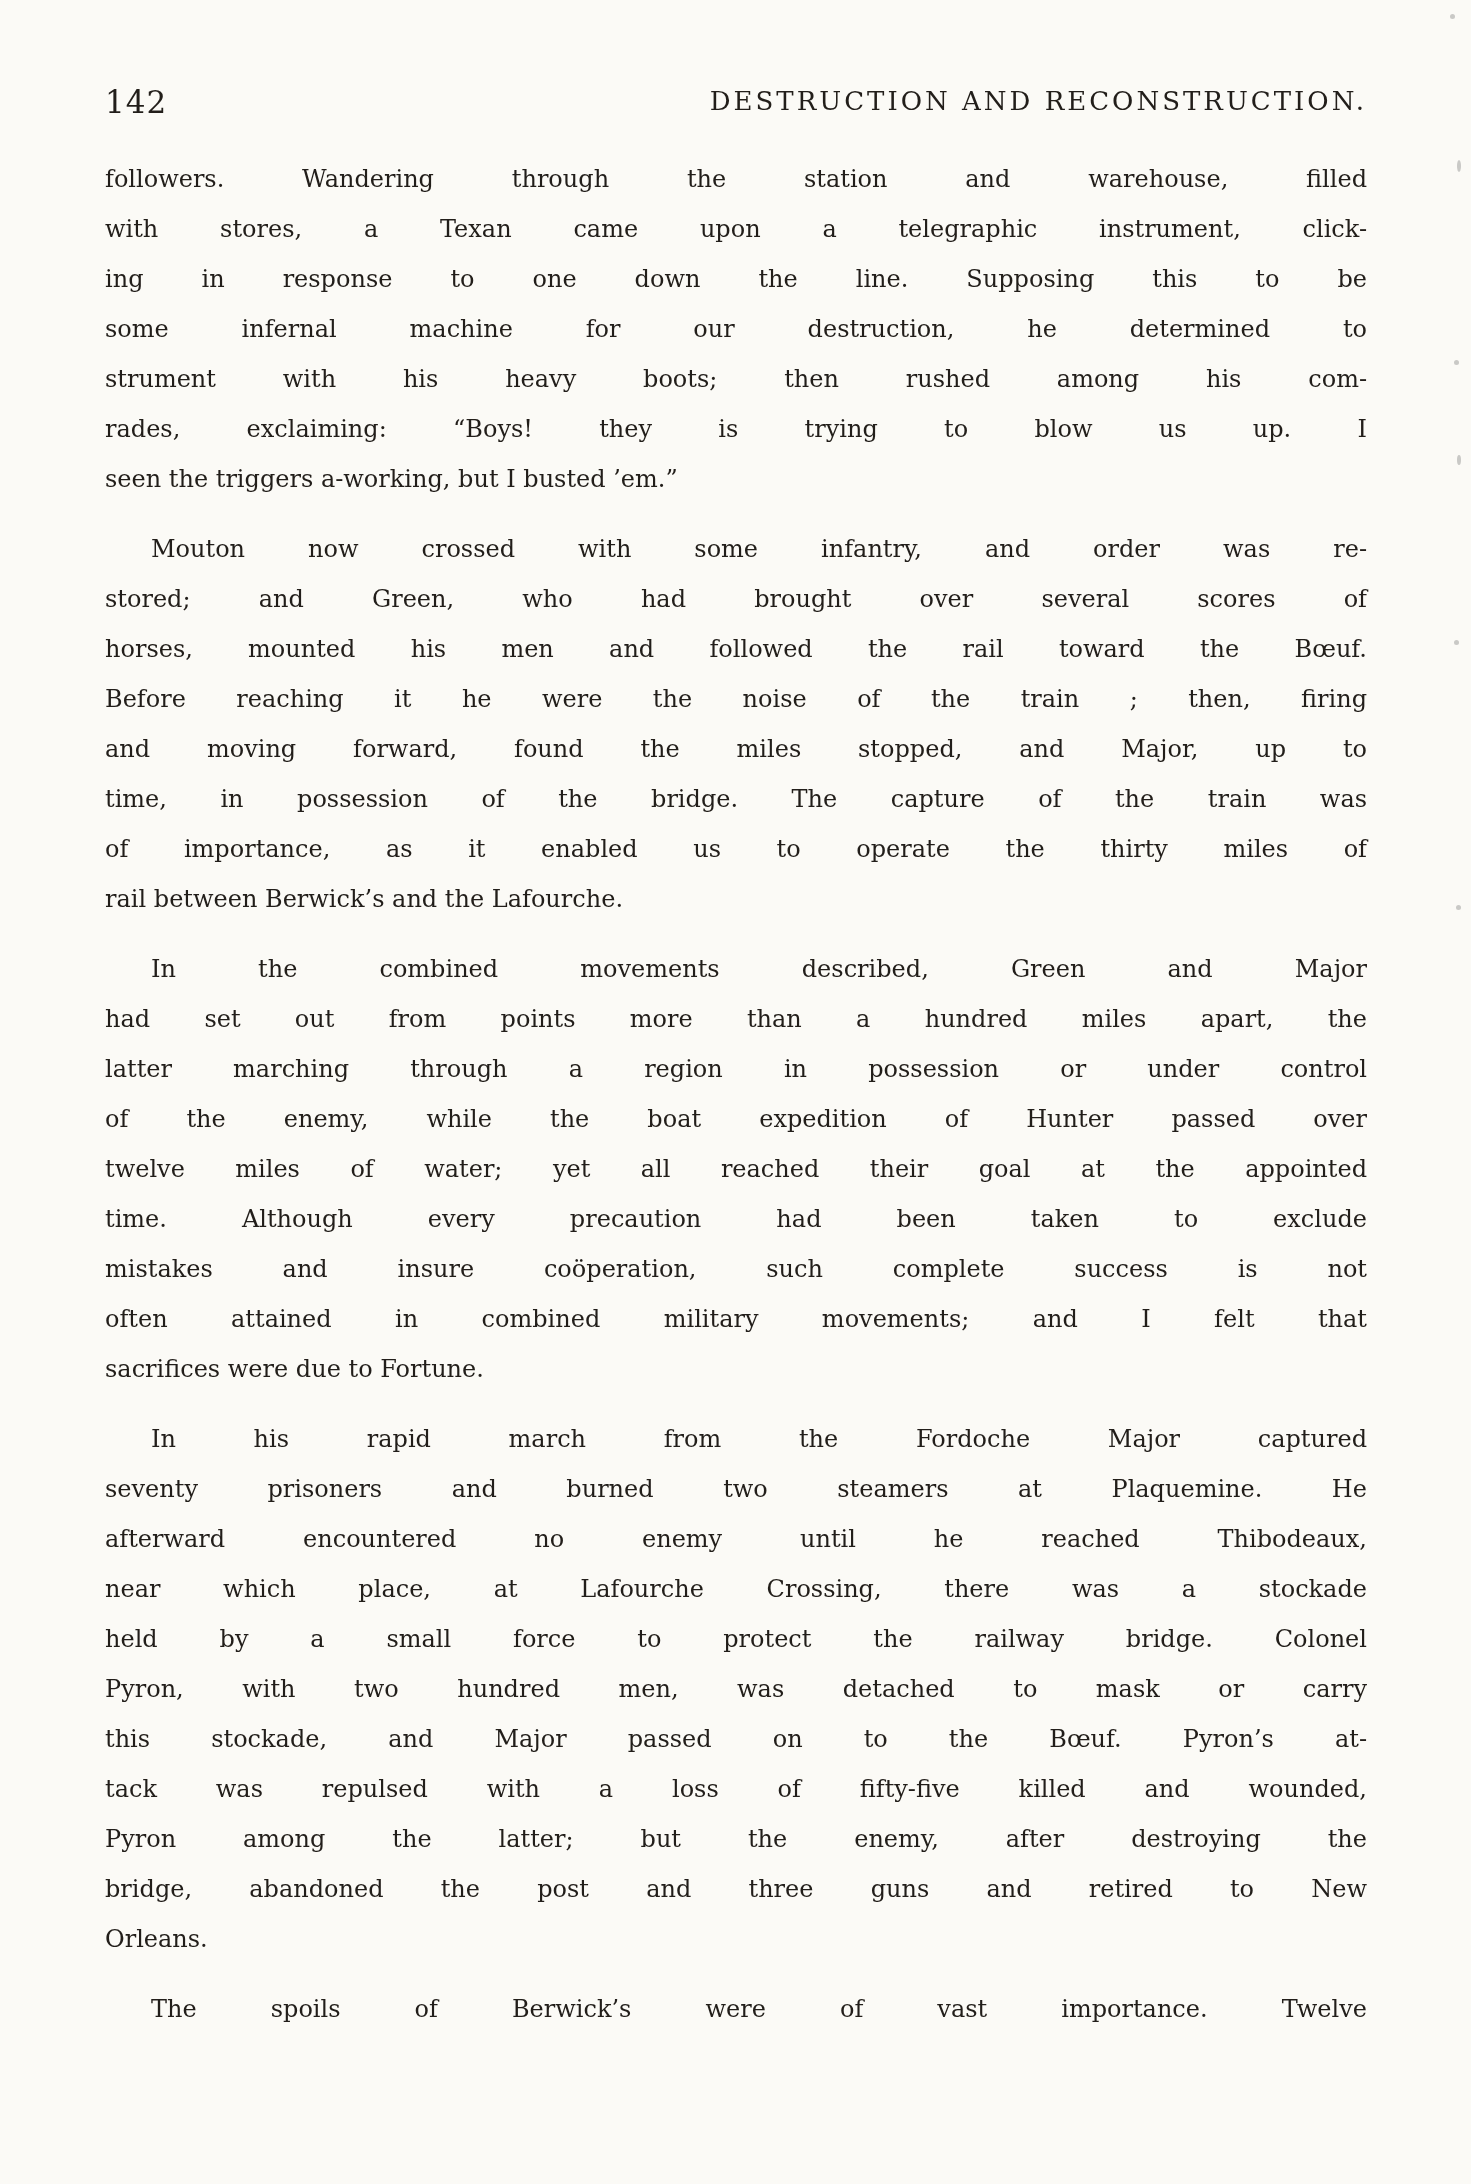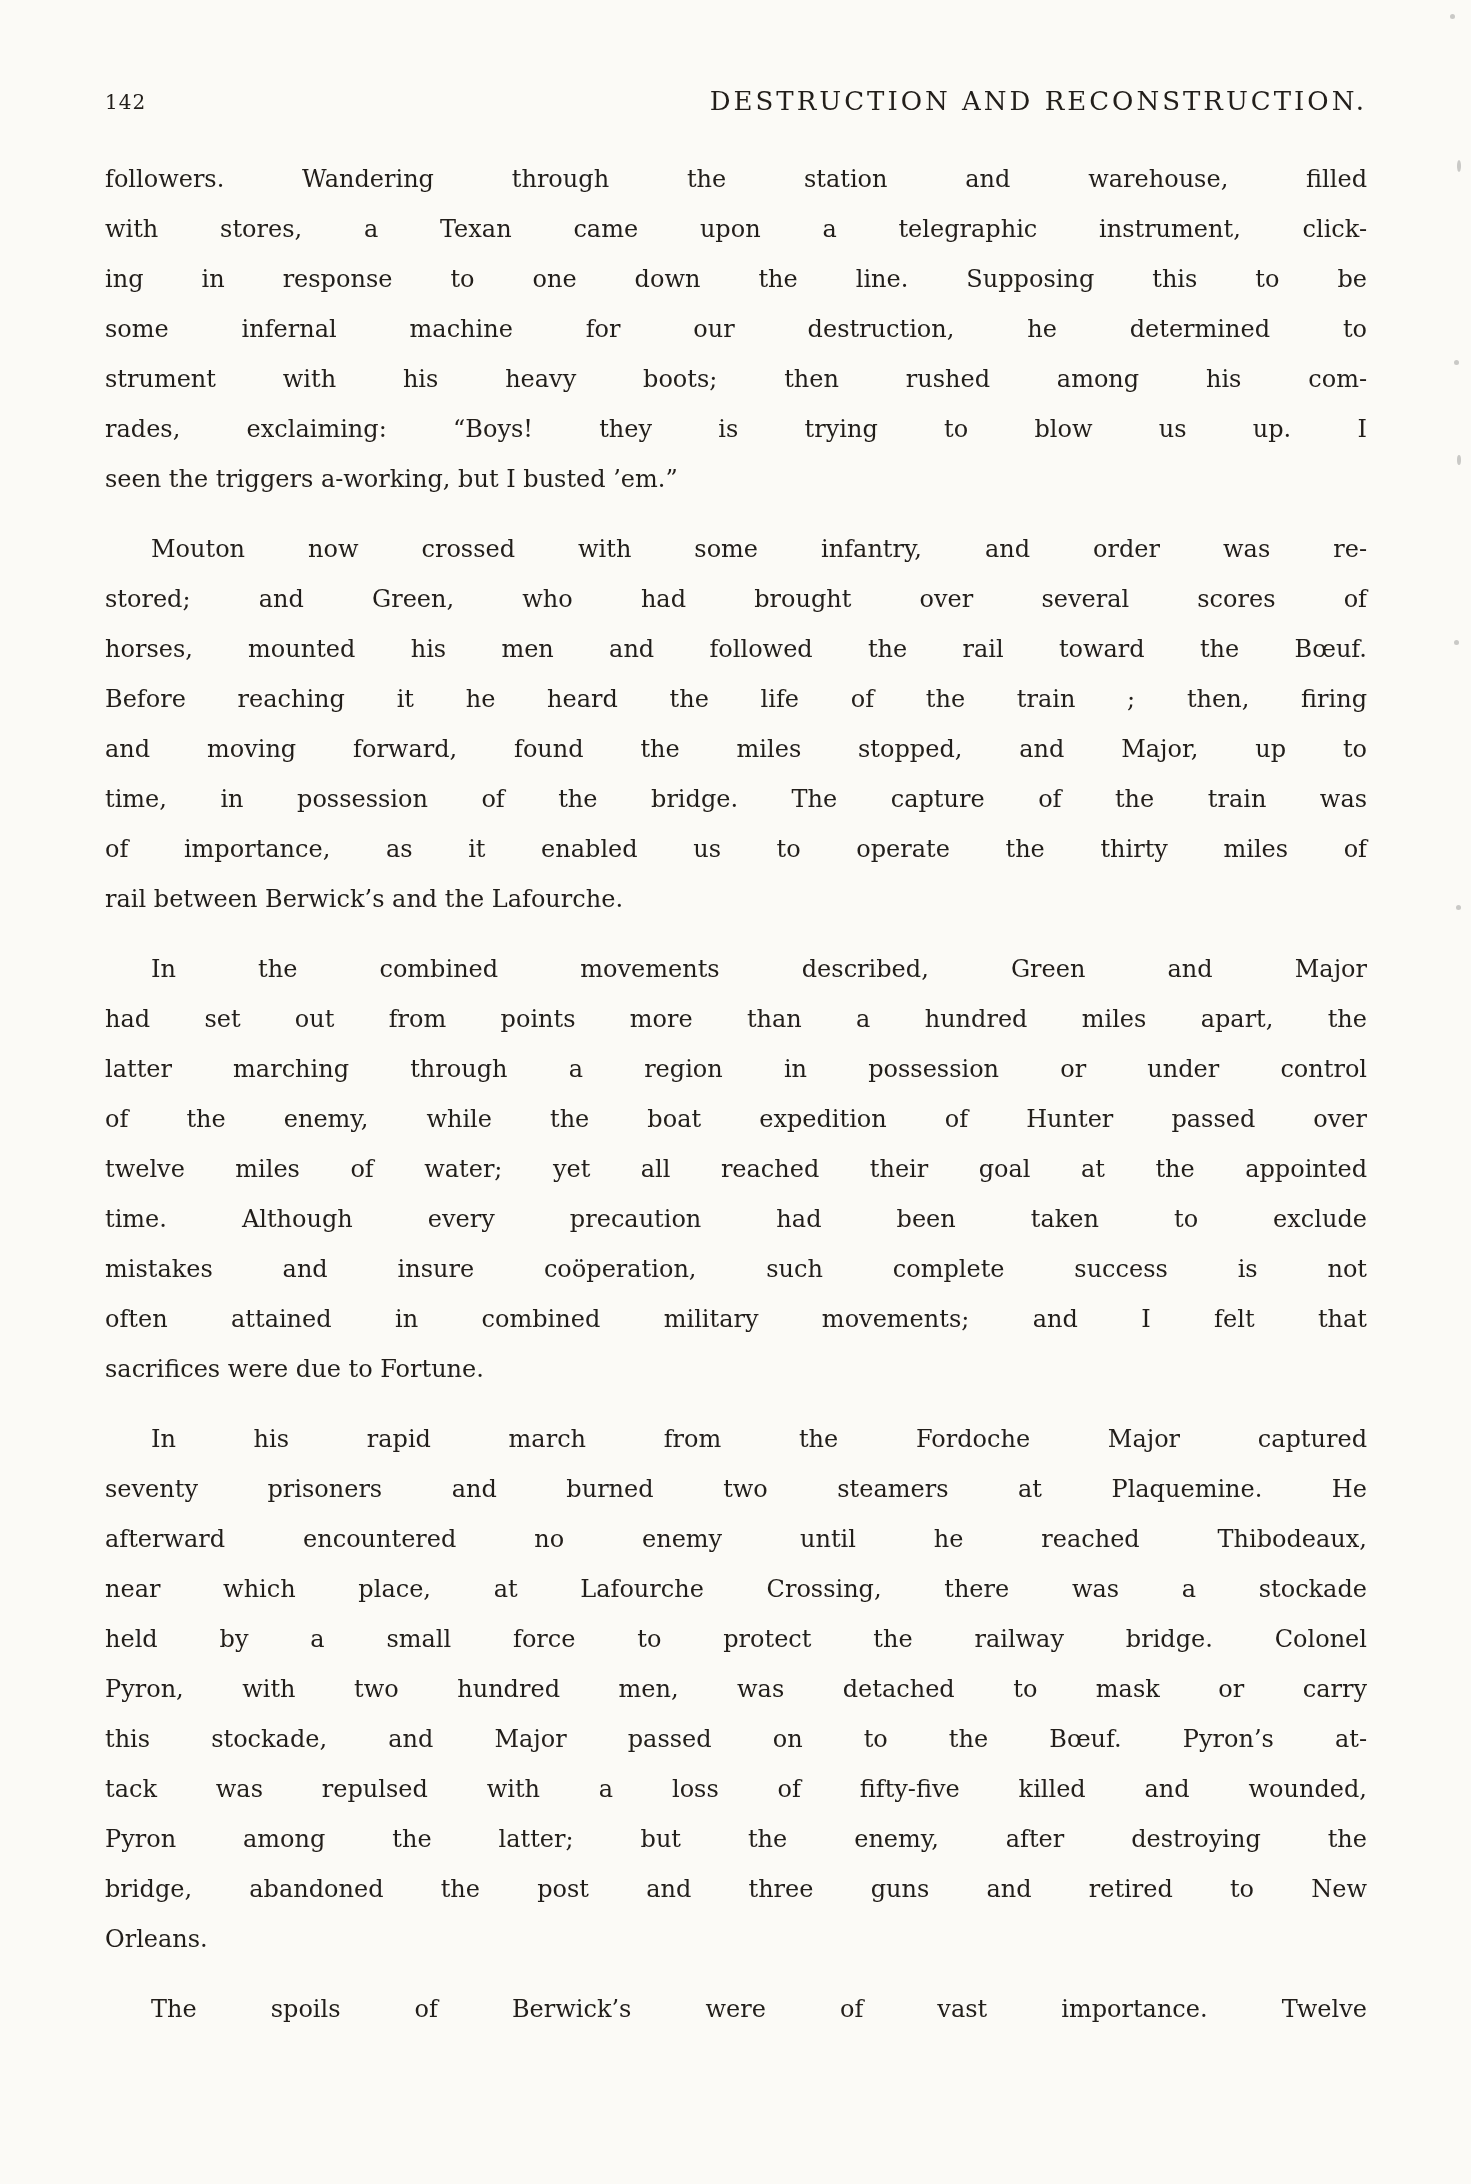--- a/index.html
+++ b/index.html
@@ -19,22 +19,22 @@
     padding: 82px 104px 0 105px;
     overflow: hidden;
   }
   .page-head {
     position: relative;
     height: 46px;
   }
   .page-num {
     position: absolute;
     left: 0;
-    top: 8px;
-    font-size: 20px;
+    top: 2px;
+    font-size: 31px;
     letter-spacing: 1px;
   }
   .running-title {
     display: block;
     text-align: right;
     font-size: 26px;
     letter-spacing: 3px;
     padding-top: 4px;
   }
   .page-body {
@@ -83,21 +83,21 @@
       <div class="line">followers.  Wandering through the station and warehouse, filled</div>
       <div class="line">with stores, a Texan came upon a telegraphic instrument, click-</div>
       <div class="line">ing in response to one down the line.  Supposing this to be</div>
       <div class="line">some infernal machine for our destruction, he determined to</div>
       <div class="line">strument with his heavy boots; then rushed among his com-</div>
       <div class="line">rades, exclaiming: “Boys! they is trying to blow us up.  I</div>
       <div class="line line-end">seen the triggers a-working, but I busted ’em.”</div>
       <div class="line line-indent">Mouton now crossed with some infantry, and order was re-</div>
       <div class="line">stored; and Green, who had brought over several scores of</div>
       <div class="line">horses, mounted his men and followed the rail toward the Bœuf.</div>
-      <div class="line">Before reaching it he heard the life of the train ; then, firing</div>
+      <div class="line">Before reaching it he were the noise of the train ; then, firing</div>
       <div class="line">and moving forward, found the miles stopped, and Major, up to</div>
       <div class="line">time, in possession of the bridge.  The capture of the train was</div>
       <div class="line">of importance, as it enabled us to operate the thirty miles of</div>
       <div class="line line-end">rail between Berwick’s and the Lafourche.</div>
       <div class="line line-indent">In the combined movements described, Green and Major</div>
       <div class="line">had set out from points more than a hundred miles apart, the</div>
       <div class="line">latter marching through a region in possession or under control</div>
       <div class="line">of the enemy, while the boat expedition of Hunter passed over</div>
       <div class="line">twelve miles of water; yet all reached their goal at the appointed</div>
       <div class="line">time.  Although every precaution had been taken to exclude</div>

